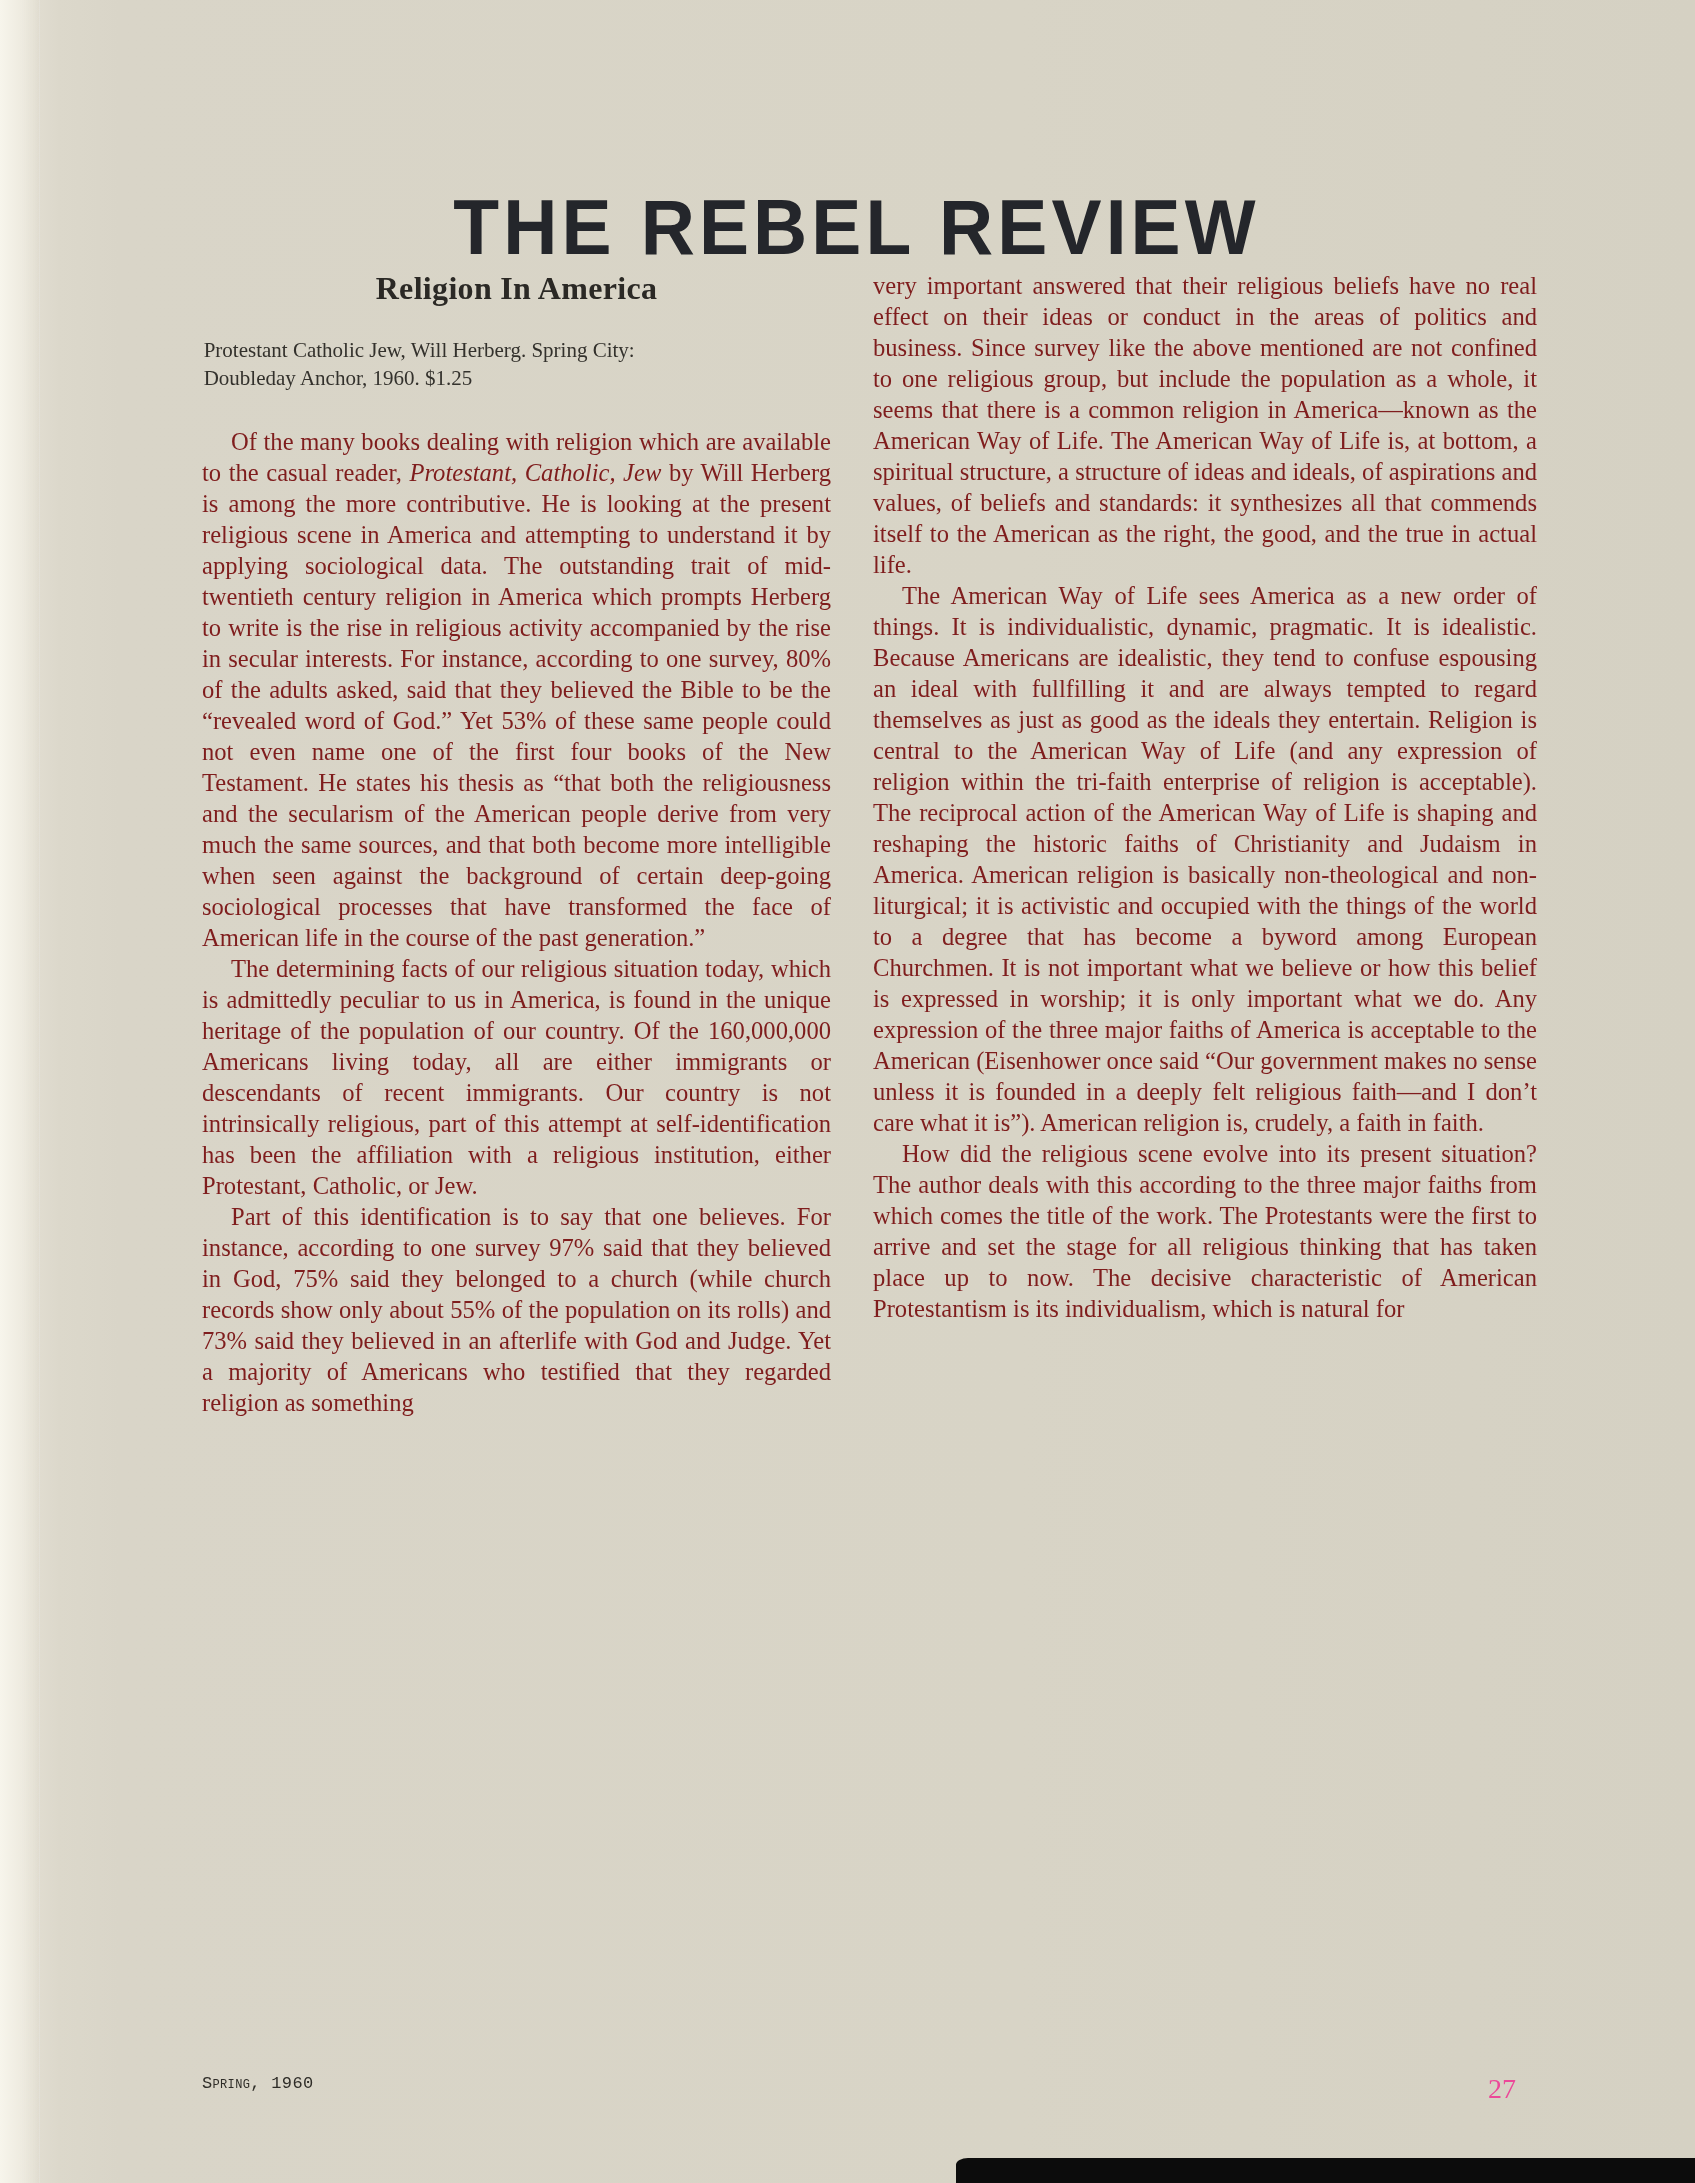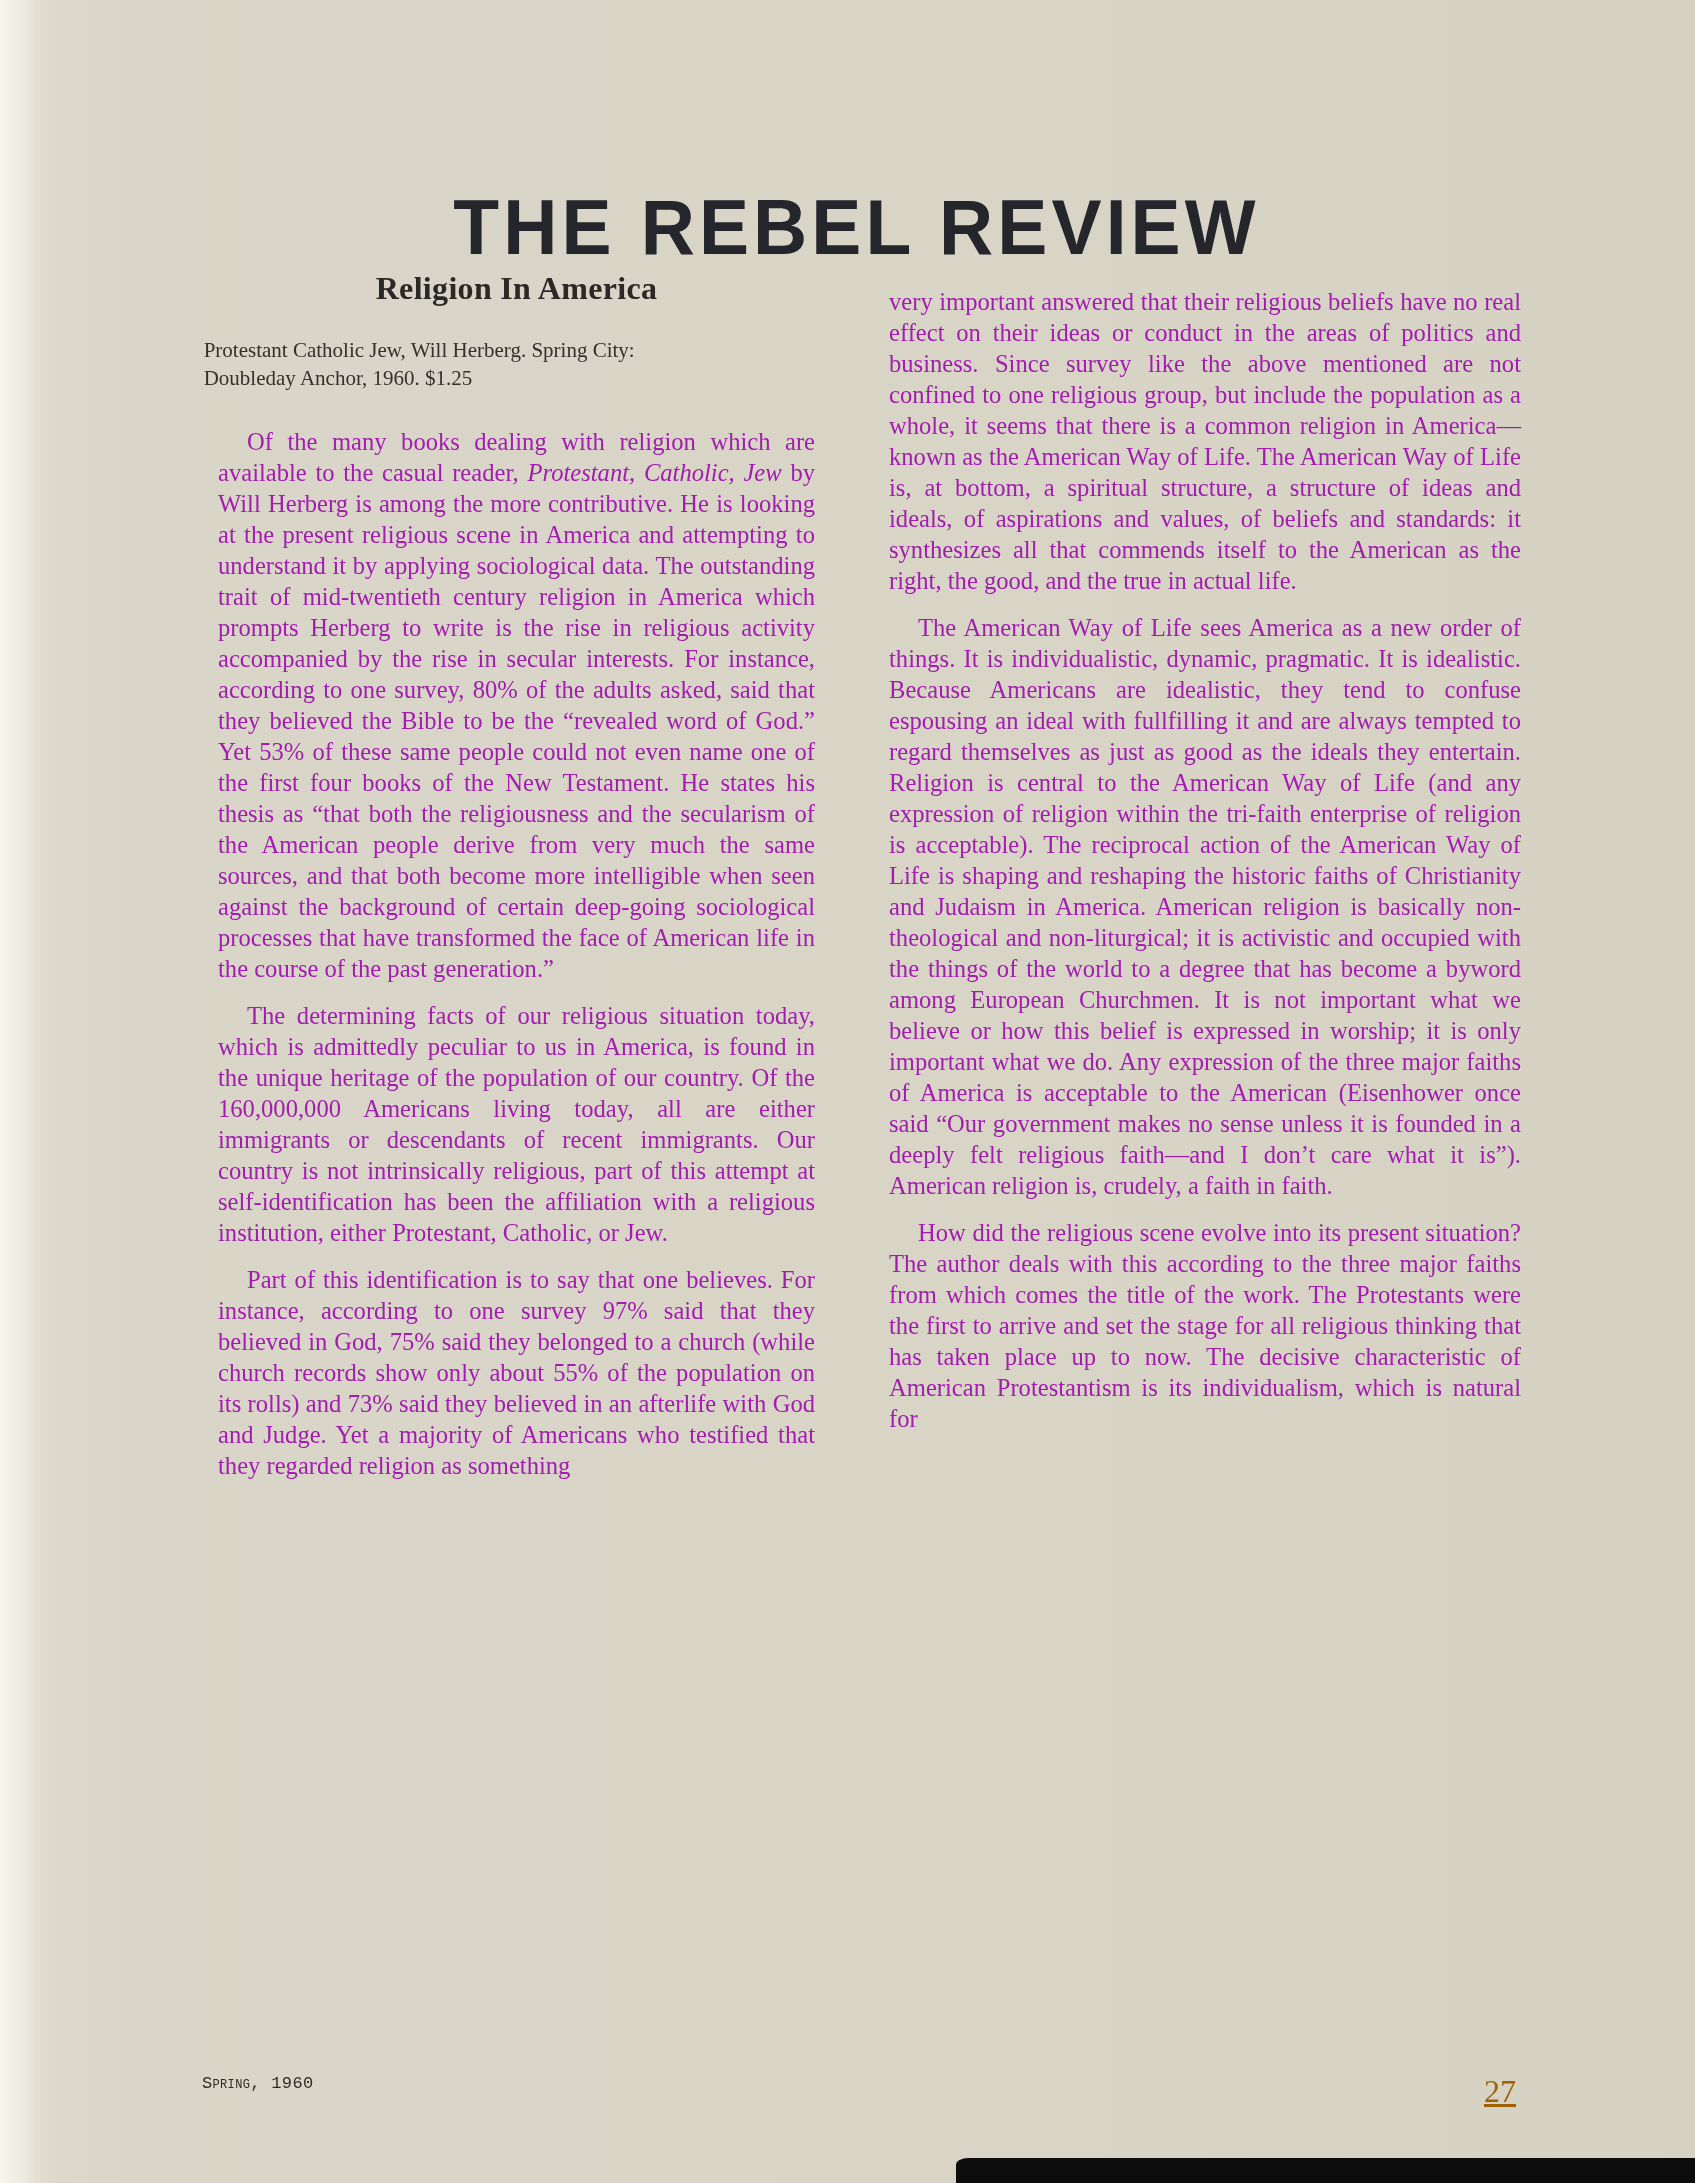--- a/index.html
+++ b/index.html
@@ -63,26 +63,26 @@
     margin: 0 0 29px 0;
   }
   .citation {
     font-size: 21px;
     line-height: 28px;
     margin: 0 0 34px 1.7px;
     color: #33312c;
   }
   .citation b { font-weight: 400; }
   .body-para {
-    margin: 16px;
+    margin: 0;
     font-size: 24.6px;
     line-height: 31px;
     text-align: justify;
     text-indent: 29px;
-    color: #a21caf;
+    color: #7f1d1d;
   }
   .body-para.noindent { text-indent: 0; }
   .body-para i { }
   .footer {
     position: absolute;
     top: 2058px;
     left: 202px;
     width: 1346px;
   }
   .footer-date {
@@ -92,23 +92,22 @@
     font-variant: small-caps;
     font-size: 17px;
     letter-spacing: 0.02em;
     color: #2f2d28;
     font-family: Liberation Mono, monospace;
   }
   .footer-page-number {
     position: absolute;
     right: 32px;
     top: 15.3px;
-    font-size: 32px;
-    color: #a16207;
-    text-decoration: underline;
+    font-size: 28px;
+    color: #ec4899;
   }
 </style>
 </head>
 <body>
 
 <div class="paper-edge"></div>
 
 <h1 class="page-title">THE REBEL REVIEW</h1>
 
 <div class="content">

